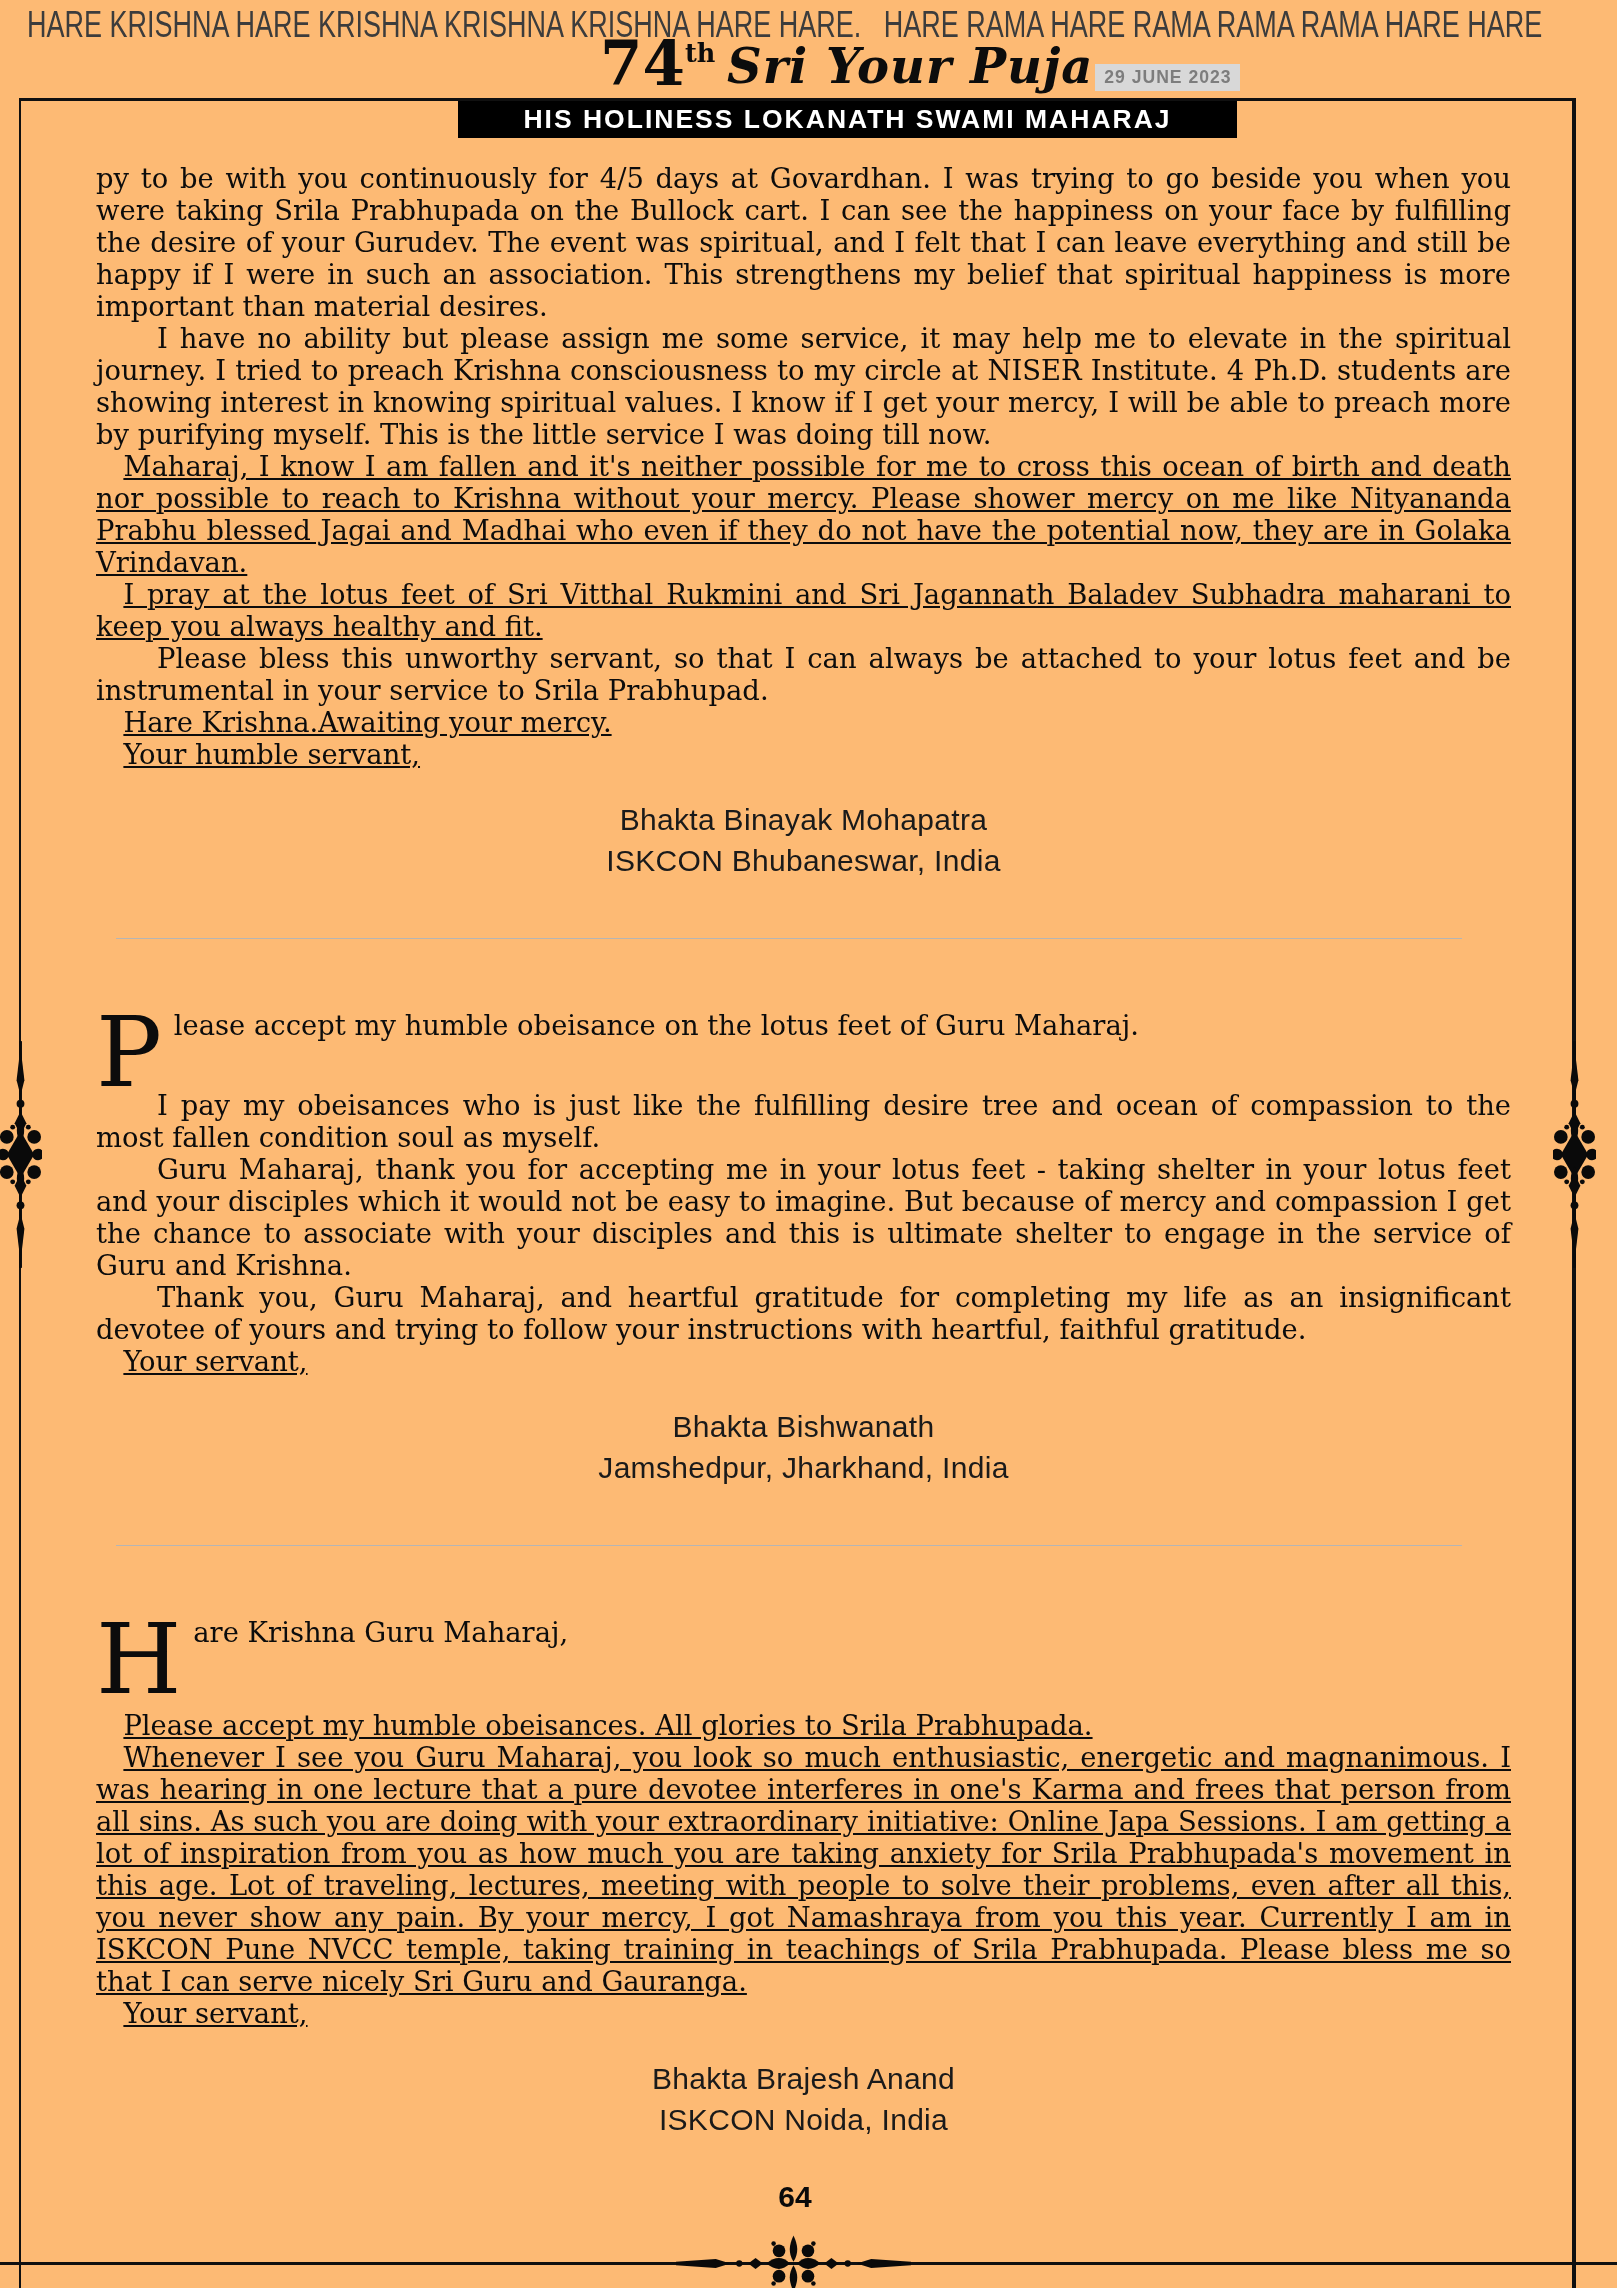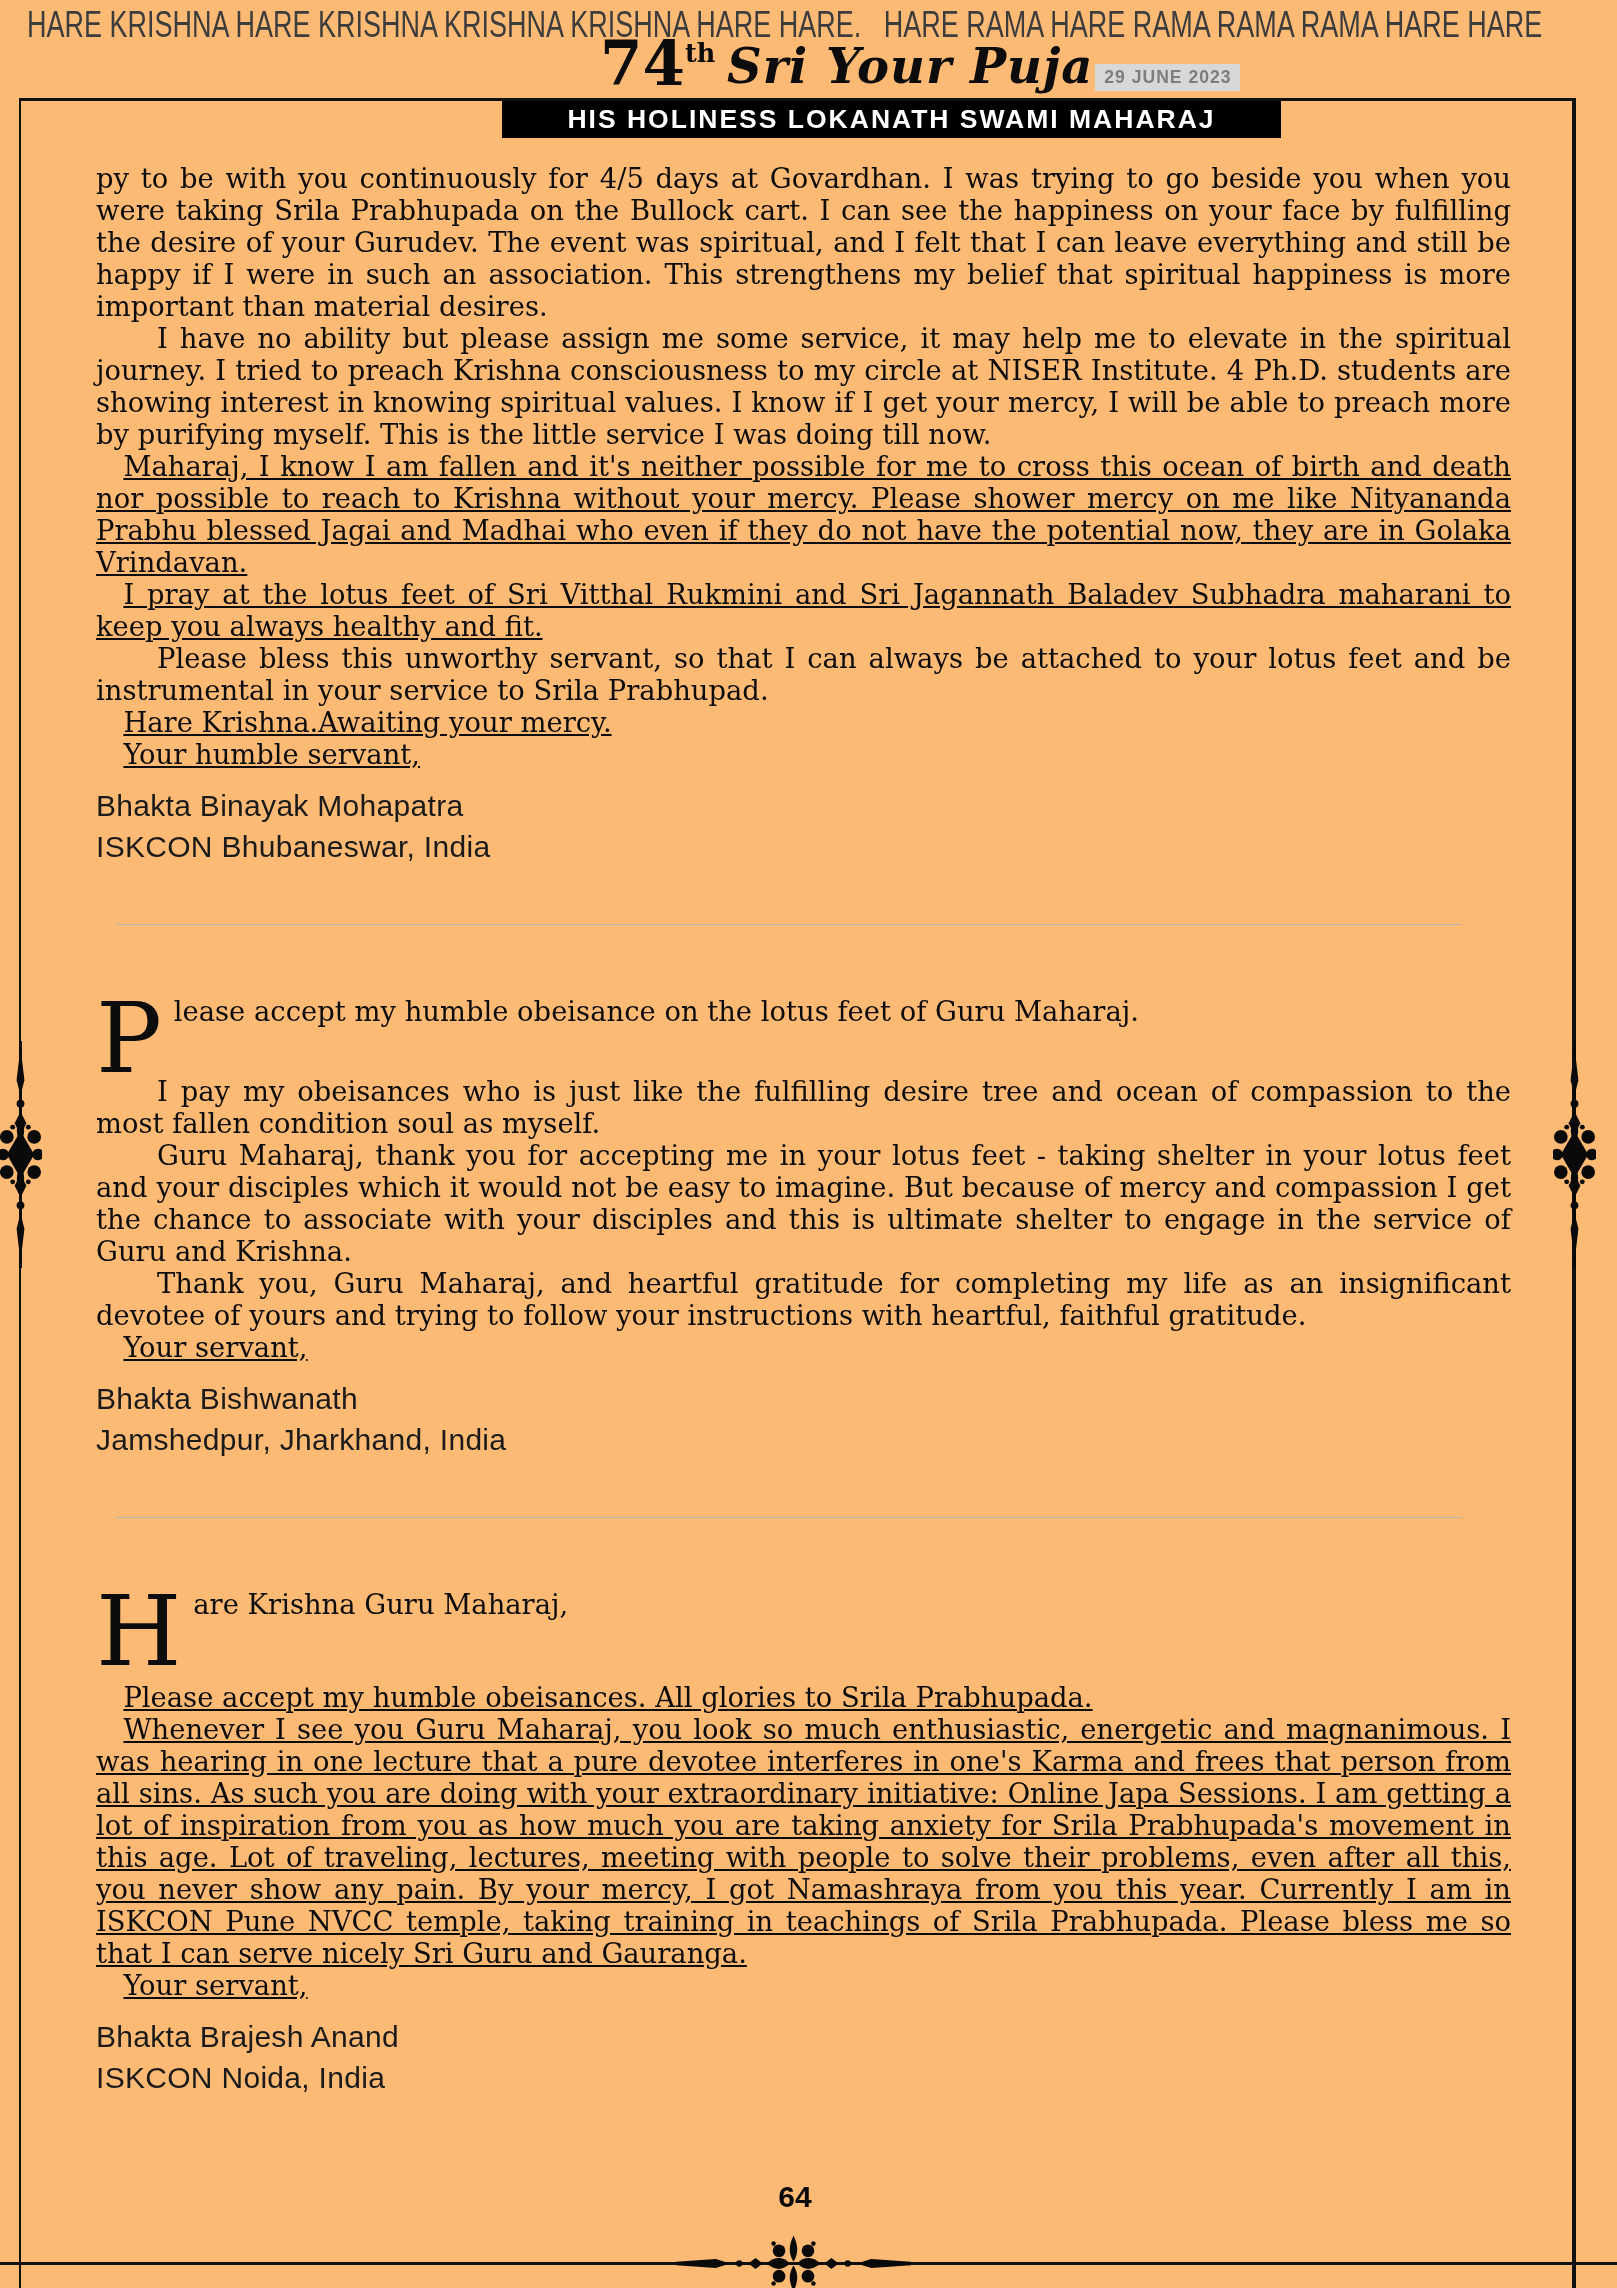--- a/index.html
+++ b/index.html
@@ -21,21 +21,21 @@
   .title-name { font-weight:bold; font-style:italic; font-size:48px; line-height:51px; margin-left:11.8px; letter-spacing:1px; }
   .date-badge {
     font-family:"Liberation Sans", sans-serif; font-weight:bold; font-size:17.6px;
     color:#7d7d7d; background:#d8d8d8; padding:2.9px 8.8px; margin-left:2px; margin-bottom:1px;
     letter-spacing:1px; white-space:nowrap;
   }
   
   .banner {
     position:absolute; left:458px; top:101px; width:779px; height:37px; background:#000;
     color:#fff; font-family:"Liberation Sans", sans-serif; font-weight:bold; font-size:26.5px;
-    letter-spacing:2px; display:flex; align-items:center; justify-content:center; white-space:nowrap;margin-left:44px;
+    letter-spacing:2px; display:flex; align-items:center; justify-content:center; white-space:nowrap;
   }
   
   .frame-top  { position:absolute; left:19.6px; top:98px; width:1556px; height:2.9px; background:#101010; }
   .frame-left { position:absolute; left:18.6px; top:98px; width:2.9px;  height:2191px; background:#101010; }
   .frame-right{ position:absolute; left:1572px; top:98px; width:3.9px; height:2191px; background:#101010; }
   .side-ornament { position:absolute; top:1041px; width:43px; height:227px; }
   .side-ornament.left  { left:-1px; }
   .side-ornament.right { left:1553px; }
   
   .content {
@@ -45,21 +45,21 @@
   .para { margin:0; }
   .indent-small { text-indent:27.4px;text-decoration:underline; }
   .indent-large { text-indent:61px; }
   .clear { clear:both; }
   .dropcap {
     float:left; font-size:98px; line-height:76px; padding:3.9px 11.8px 0 0; font-weight:normal;
   }
   .dropcap-para.gap-small { margin-bottom:29px; }
   .dropcap-para.gap-large { margin-bottom:61px; }
   .signature {
-    clear:both; margin-top:14px; text-align:left;
+    clear:both; margin-top:28px; text-align:center;
     font-family:"Liberation Sans", sans-serif; font-size:30px; line-height:41px;
     color:#1a1a1a; letter-spacing:0.3px;
   }
   .divider {
     clear:both; border:0; border-top:1px solid #b5b5b5;
     margin:57px 49px 71px 19.6px; height:0;
   }
   
   .footer-num {
     position:absolute; top:2180px; left:0; width:1590px; text-align:center;

